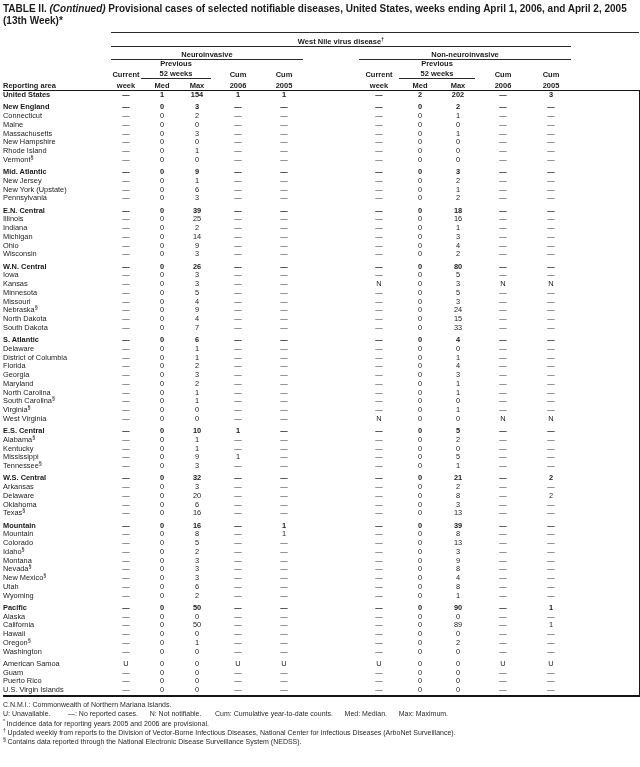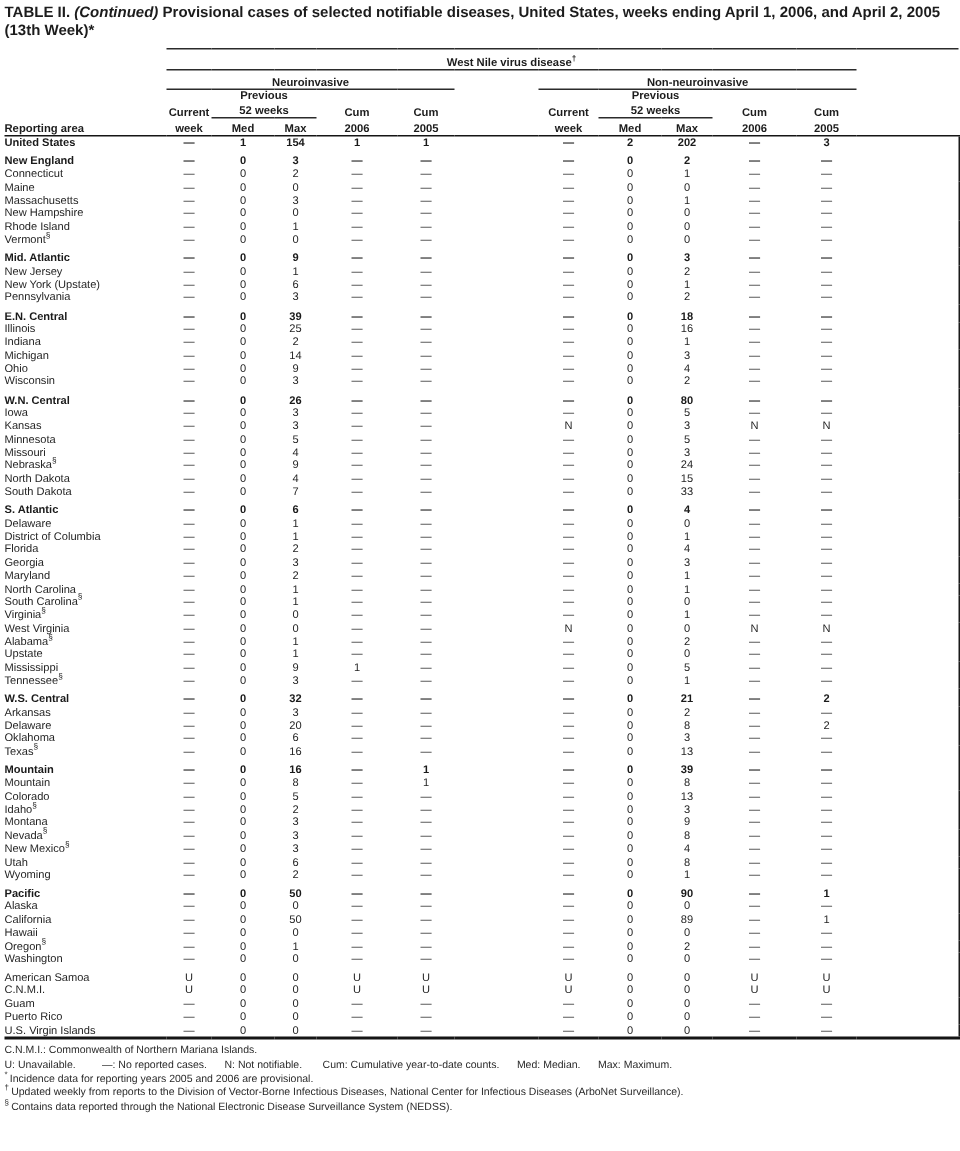--- a/index.html
+++ b/index.html
@@ -644,37 +644,52 @@
           <td>—</td>
           <td>—</td>
           <td></td>
           <td>N</td>
           <td>0</td>
           <td>0</td>
           <td>N</td>
           <td>N</td>
           <td class="vr"></td>
         </tr>
+        <tr class="b g">
+          <td class="area">E.S. Central</td>
+          <td>—</td>
+          <td>0</td>
+          <td>10</td>
+          <td>1</td>
+          <td>—</td>
+          <td></td>
+          <td>—</td>
+          <td>0</td>
+          <td>5</td>
+          <td>—</td>
+          <td>—</td>
+          <td class="vr"></td>
+        </tr>
         <tr>
           <td class="area">Alabama<sup>§</sup></td>
           <td>—</td>
           <td>0</td>
           <td>1</td>
           <td>—</td>
           <td>—</td>
           <td></td>
           <td>—</td>
           <td>0</td>
           <td>2</td>
           <td>—</td>
           <td>—</td>
           <td class="vr"></td>
         </tr>
         <tr>
-          <td class="area">Upstate</td>
+          <td class="area">Kentucky</td>
           <td>—</td>
           <td>0</td>
           <td>1</td>
           <td>—</td>
           <td>—</td>
           <td></td>
           <td>—</td>
           <td>0</td>
           <td>0</td>
           <td>—</td>
@@ -1006,35 +1021,20 @@
           <td></td>
           <td>—</td>
           <td>0</td>
           <td>0</td>
           <td>—</td>
           <td>—</td>
           <td class="vr"></td>
         </tr>
         <tr class="g">
           <td class="area">American Samoa</td>
-          <td>U</td>
-          <td>0</td>
-          <td>0</td>
-          <td>U</td>
-          <td>U</td>
-          <td></td>
-          <td>U</td>
-          <td>0</td>
-          <td>0</td>
-          <td>U</td>
-          <td>U</td>
-          <td class="vr"></td>
-        </tr>
-        <tr>
-          <td class="area">C.N.M.I.</td>
           <td>U</td>
           <td>0</td>
           <td>0</td>
           <td>U</td>
           <td>U</td>
           <td></td>
           <td>U</td>
           <td>0</td>
           <td>0</td>
           <td>U</td>

